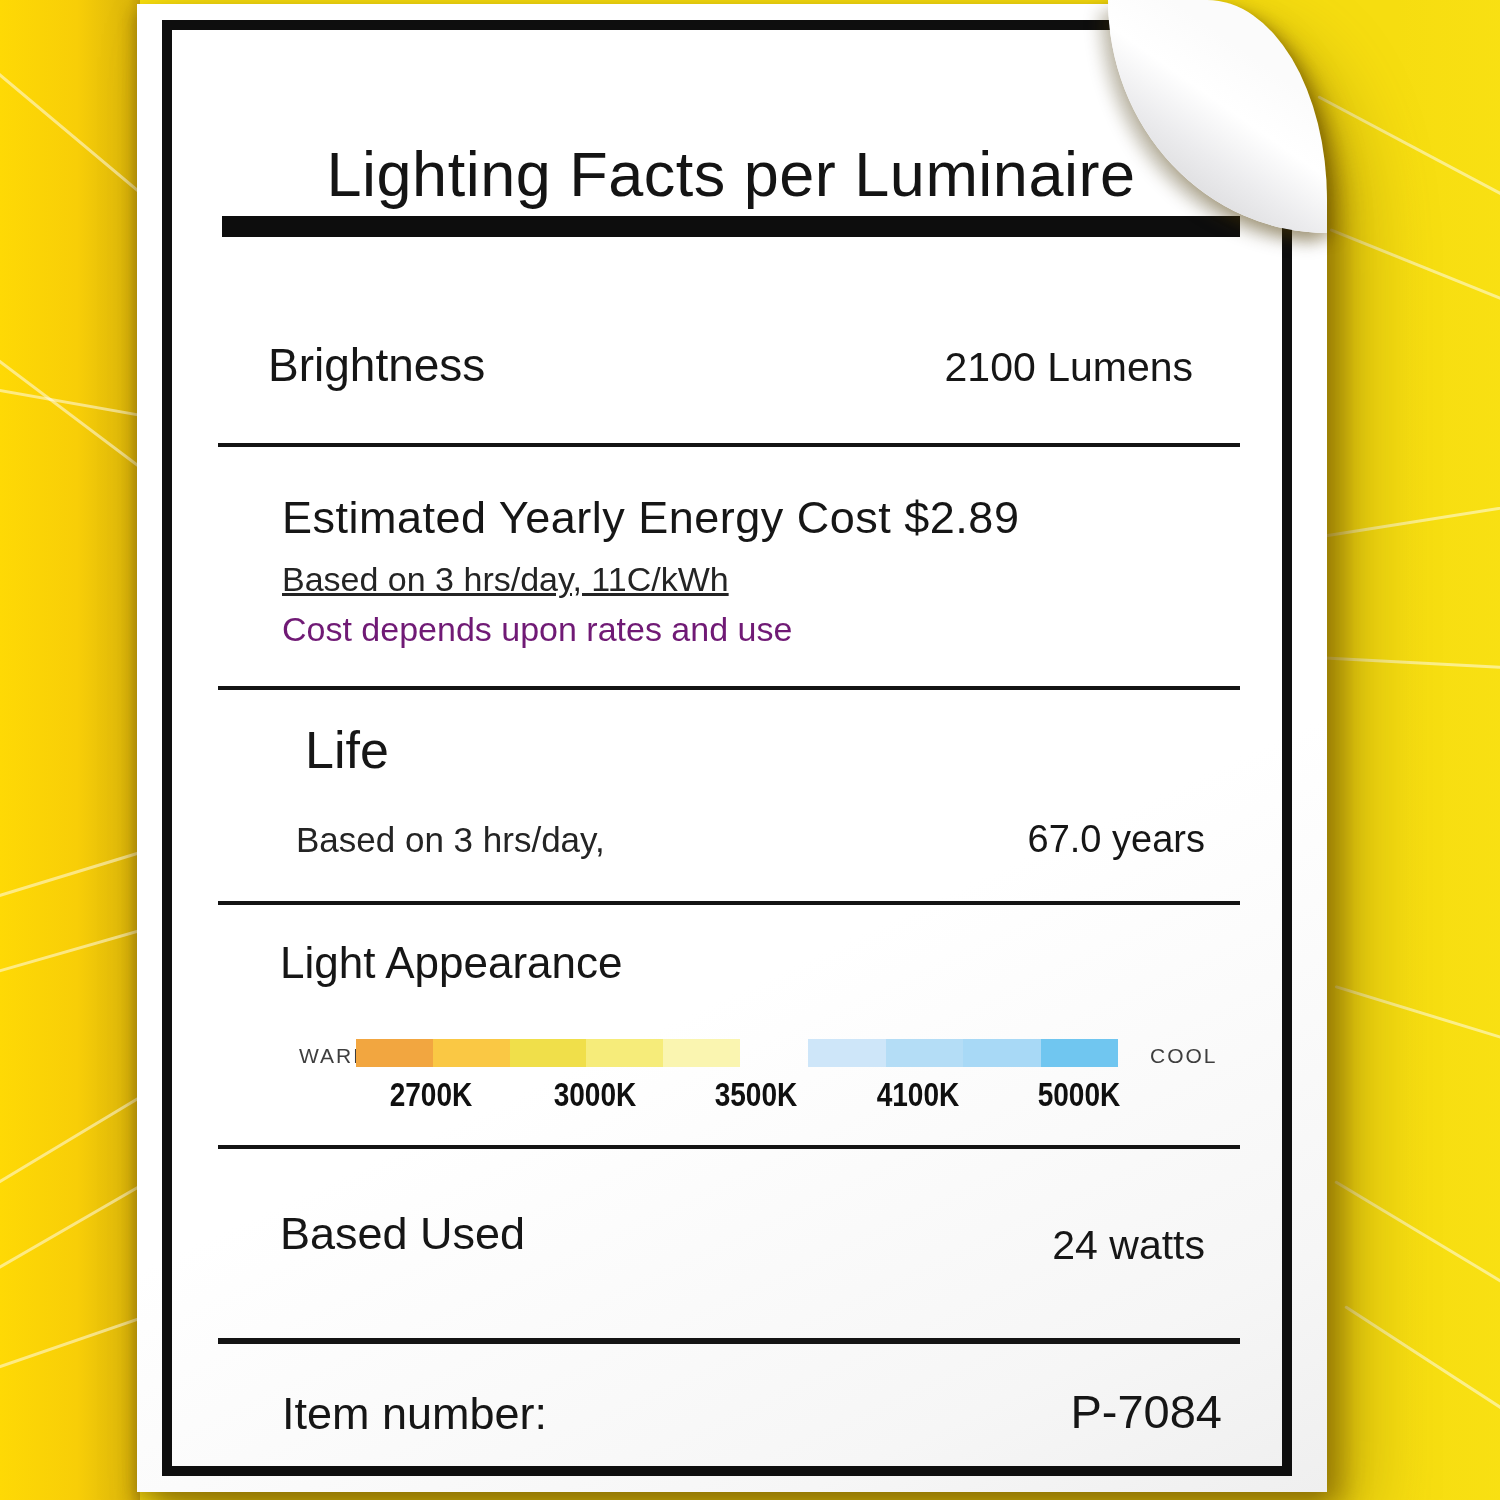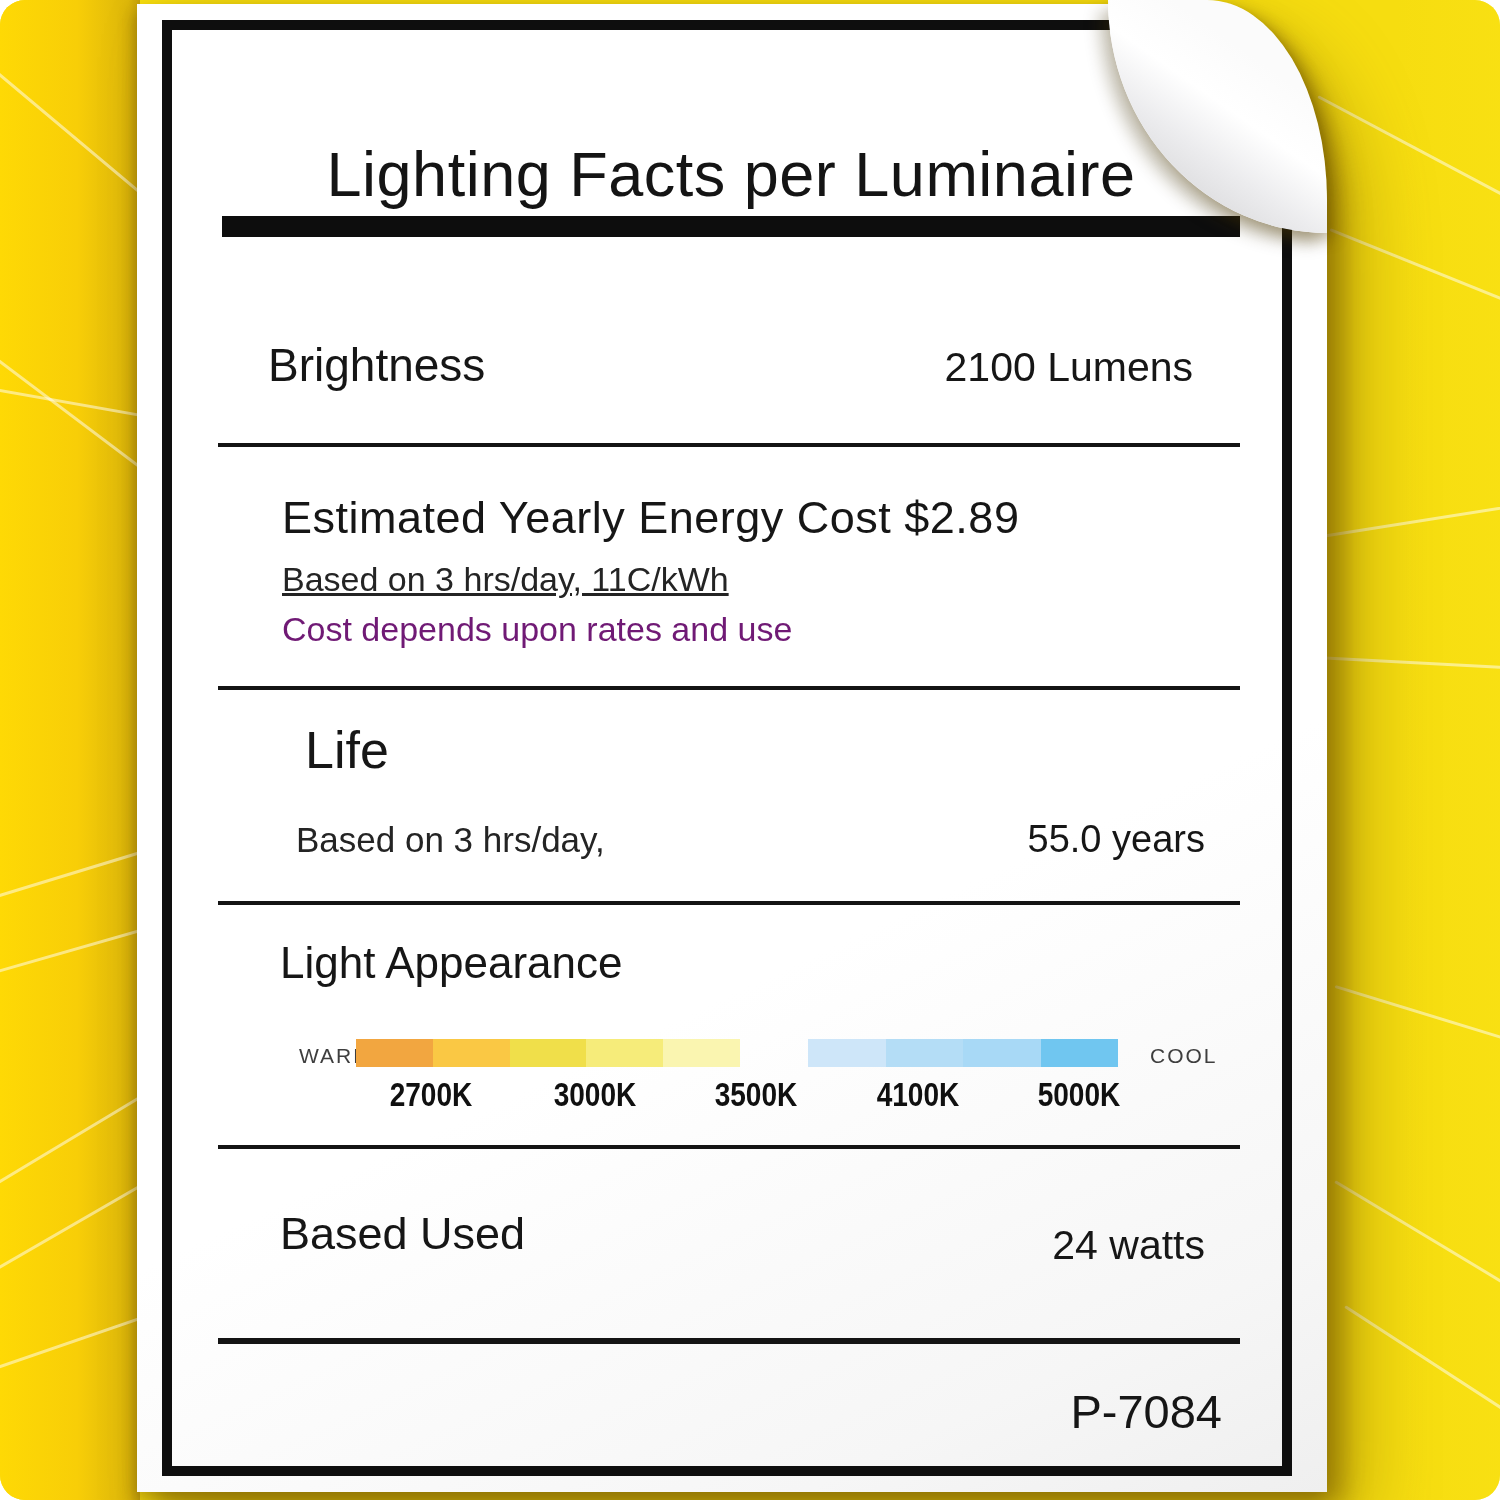--- a/index.html
+++ b/index.html
@@ -3,21 +3,20 @@
 <meta charset="utf-8">
 <style>
   html,body{margin:0;padding:0;}
   .page{
     position:relative;
     width:1500px;height:1500px;
     background:#F6DD10;
     overflow:hidden;
     font-family:"Liberation Sans", sans-serif;
     color:#161616;
-    border-radius:25px;
   }
   
   .band-left{
     position:absolute;left:0;top:0;width:140px;height:1500px;
     background:linear-gradient(90deg,#FED905 0%,#F8CE07 55%,#DDB70B 92%,#C5A20D 100%);
   }
   .band-right{
     position:absolute;right:0;top:0;width:105px;height:1500px;
     background:linear-gradient(90deg,rgba(246,221,16,0) 0%,rgba(250,226,20,.6) 100%);
   }
@@ -128,21 +127,21 @@
     <div class="t brightness-value">2100 Lumens</div>
     <div class="divider d1"></div>
 
     <div class="t cost-heading">Estimated Yearly Energy Cost $2.89</div>
     <div class="t cost-line1">Based on 3 hrs/day, 11C/kWh</div>
     <div class="t cost-line2">Cost depends upon rates and use</div>
     <div class="divider d2"></div>
 
     <div class="t life-heading">Life</div>
     <div class="t life-basis">Based on 3 hrs/day,</div>
-    <div class="t life-value">55.0 years</div>
+    <div class="t life-value">67.0 years</div>
     <div class="divider d3"></div>
 
     <div class="t appearance-heading">Light Appearance</div>
     <div class="t warm-label">WARM</div>
     <div class="warm-bar">
       <div class="seg" style="background: rgb(242, 166, 64);"></div>
       <div class="seg" style="background: rgb(250, 200, 68);"></div>
       <div class="seg" style="background: rgb(240, 223, 74);"></div>
       <div class="seg" style="background: rgb(246, 236, 122);"></div>
       <div class="seg" style="background: rgb(250, 245, 176);"></div>
@@ -158,19 +157,20 @@
     <div class="tick k1">3000K</div>
     <div class="tick k2">3500K</div>
     <div class="tick k3">4100K</div>
     <div class="tick k4">5000K</div>
     <div class="divider d4"></div>
 
     <div class="t energy-label">Based Used</div>
     <div class="t energy-value">24 watts</div>
     <div class="divider d5"></div>
 
+    <div class="t item-label">Item number:</div>
     <div class="t item-value">P-7084</div>
 
   </div>
 
   <div class="curl"></div>
 
 </div>
 
 </body></html>

